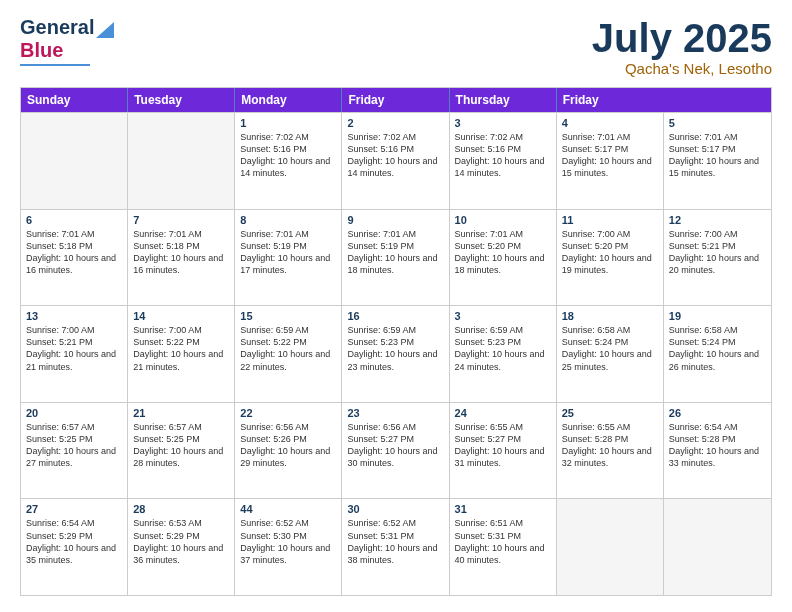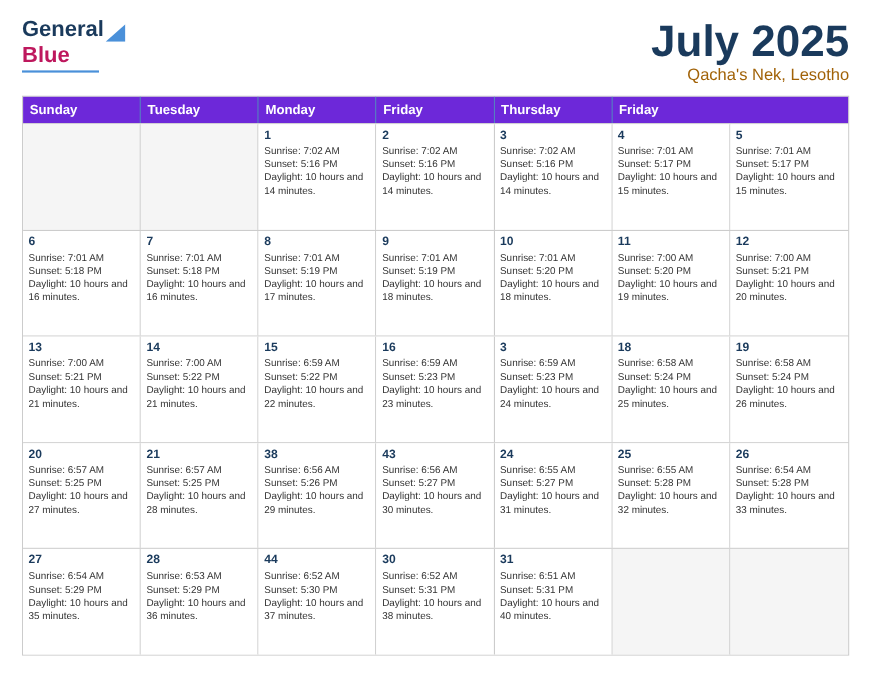--- a/index.html
+++ b/index.html
@@ -221,25 +221,25 @@
         <div class="cal-row">
           <div class="cal-cell">
             <span class="cell-day">20</span>
             <div class="cell-info">Sunrise: 6:57 AM<br>Sunset: 5:25 PM<br>Daylight: 10 hours and 27 minutes.</div>
           </div>
           <div class="cal-cell">
             <span class="cell-day">21</span>
             <div class="cell-info">Sunrise: 6:57 AM<br>Sunset: 5:25 PM<br>Daylight: 10 hours and 28 minutes.</div>
           </div>
           <div class="cal-cell">
-            <span class="cell-day">38</span>
+            <span class="cell-day">22</span>
             <div class="cell-info">Sunrise: 6:56 AM<br>Sunset: 5:26 PM<br>Daylight: 10 hours and 29 minutes.</div>
           </div>
           <div class="cal-cell">
-            <span class="cell-day">43</span>
+            <span class="cell-day">23</span>
             <div class="cell-info">Sunrise: 6:56 AM<br>Sunset: 5:27 PM<br>Daylight: 10 hours and 30 minutes.</div>
           </div>
           <div class="cal-cell">
             <span class="cell-day">24</span>
             <div class="cell-info">Sunrise: 6:55 AM<br>Sunset: 5:27 PM<br>Daylight: 10 hours and 31 minutes.</div>
           </div>
           <div class="cal-cell">
             <span class="cell-day">25</span>
             <div class="cell-info">Sunrise: 6:55 AM<br>Sunset: 5:28 PM<br>Daylight: 10 hours and 32 minutes.</div>
           </div>

